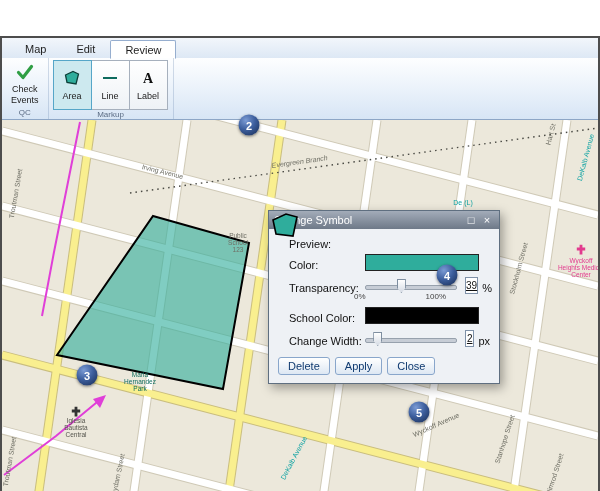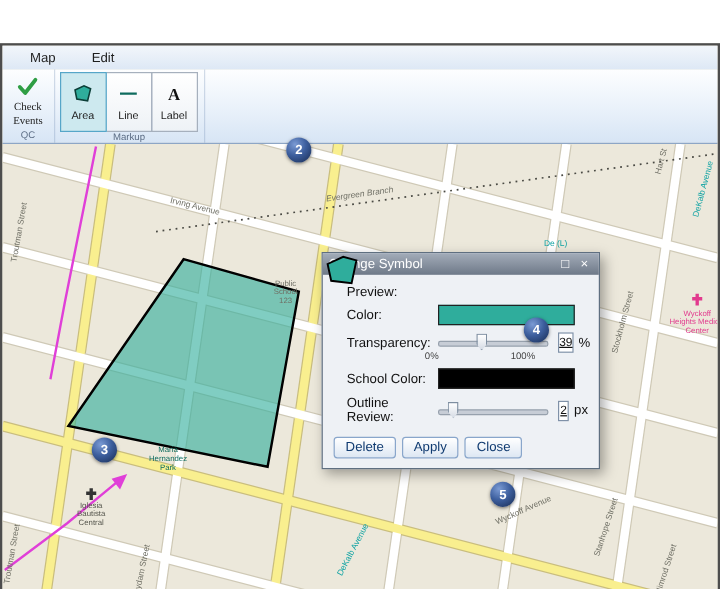--- a/index.html
+++ b/index.html
@@ -6,36 +6,36 @@
   .window{position:relative;width:600px;height:491px;border:2px solid #4d4d4d;box-sizing:border-box;background:#ece8db;overflow:hidden;margin-top:36px;}
 
   
   .tab-bar{height:20px;background:linear-gradient(#f2f6fb,#dde8f5);display:flex;align-items:flex-end;padding-left:8px;}
   .tab{padding:3px 14px 2px;font-size:11px;color:#1e1e1e;cursor:default;border:1px solid transparent;}
   .tab.active{background:#fff;border:1px solid #96aecf;border-bottom:1px solid #fdfeff;border-radius:2px 2px 0 0;margin-bottom:-1px;}
   .toolbar{height:61px;background:linear-gradient(180deg,#fdfeff,#e9f1fa 55%,#d7e5f5);border-bottom:1px solid #8da6c6;display:flex;align-items:stretch;}
   .group{display:flex;flex-direction:column;align-items:center;padding:2px 5px 0;border-right:1px solid rgba(130,155,190,.35);}
   .group-buttons{display:flex;flex:1;align-items:center;}
   .group-label{font-size:8px;color:#5b6c84;padding:0 0 2px;}
-  .big-btn{display:flex;flex-direction:column;align-items:center;justify-content:center;gap:1px;font-size:9px;line-height:1.12;color:#222;text-align:center;padding:1px 4px;cursor:default;font-family:Liberation Serif, serif;}
+  .big-btn{display:flex;flex-direction:column;align-items:center;justify-content:center;gap:1px;font-size:9px;line-height:1.12;color:#222;text-align:center;padding:1px 4px;cursor:default;}
   .tool-btn{width:37px;height:48px;border:1px solid #a6b0bd;margin-left:-1px;background:linear-gradient(#ffffff,#eef2f6);display:flex;flex-direction:column;align-items:center;justify-content:center;gap:2px;font-size:9px;color:#222;position:relative;cursor:default;}
   .tool-btn.selected{background:#cde9ef;border-color:#56a6c8;z-index:1;}
 
   
   .map{position:relative;width:596px;height:406px;overflow:hidden;background:#ece8db;}
   .map svg{position:absolute;left:0;top:0;}
   .map svg text{font-family:"Liberation Sans",sans-serif;}
 
   
   .dialog{position:absolute;left:266px;top:90px;width:230px;background:#eef1f5;border:1px solid #5f6f80;box-shadow:3px 4px 10px rgba(0,0,0,.35);z-index:30;font-size:11px;color:#111;}
   .dlg-titlebar{height:18px;display:flex;align-items:center;background:linear-gradient(#a3acb9,#6e7988);color:#fff;padding:0 5px;}
   .dlg-title{flex:1;font-size:11px;}
   .dlg-btn{width:14px;text-align:center;font-size:11px;line-height:14px;cursor:default;margin-left:2px;}
   .dlg-body{padding:9px 9px 8px;}
-  .dlg-row{display:flex;align-items:center;margin-bottom:6px;padding-left:11px;}
+  .dlg-row{display:flex;align-items:flex-end;margin-bottom:6px;padding-left:11px;}
   .dlg-label{width:76px;flex:0 0 76px;font-size:11px;}
   .dlg-preview{margin-left:32px;}
   .swatch{width:112px;height:15px;border:1px solid #222;flex:0 0 112px;}
   .slider{position:relative;width:92px;height:15px;flex:0 0 92px;}
   .slider .track{position:absolute;left:0;right:0;top:6px;height:3px;background:#c7cdd6;border:1px solid #97a1ad;border-radius:2px;}
   .slider .thumb{position:absolute;top:0;width:9px;height:14px;background:linear-gradient(#ffffff,#d6dce5);border:1px solid #7e8ea0;box-sizing:border-box;clip-path:polygon(0 0,100% 0,100% 62%,50% 100%,0 62%);}
   .numbox{width:26px;height:15px;border:1px solid #7f91a8;background:#fff;font-size:10px;display:flex;align-items:center;justify-content:center;margin-left:8px;text-decoration:underline;}
   .unit{margin-left:4px;font-size:11px;}
   .dlg-scale{margin:-4px 0 6px 76px;width:92px;display:flex;justify-content:space-between;font-size:8px;color:#444;}
   .dlg-buttons{display:flex;justify-content:flex-start;gap:5px;margin-top:10px;}
@@ -49,20 +49,21 @@
     box-shadow:0 1px 3px rgba(0,0,0,.5);}
 </style>
 </head>
 <body>
 
 <div class="window">
 
   <div class="tab-bar">
       <div class="tab">Map</div>
       <div class="tab">Edit</div>
+      <div class="tab active">Review</div>
     </div>
 
   <div class="toolbar">
       <div class="group">
         <div class="group-buttons">
           <div class="big-btn">
             <span><svg width="18" height="18" viewBox="0 0 18 18">
                 <path d="M2.5 9.5 L7 14.5 L15.5 3.5" fill="none" stroke="#2f9e44" stroke-width="3.2" stroke-linecap="round" stroke-linejoin="round"></path>
               </svg></span>
             <div>Check</div>
@@ -188,21 +189,21 @@
           <span>0%</span>
           <span>100%</span>
         </div>
 
         <div class="dlg-row">
           <span class="dlg-label">School Color:</span>
           <span class="swatch" id="outline-swatch" style="background: rgb(0, 0, 0);"></span>
         </div>
 
         <div class="dlg-row" style="margin-bottom:8px;">
-          <span class="dlg-label">Outline Review:</span>
+          <span class="dlg-label">Change Width:</span>
           <span class="slider">
             <span class="track"></span>
             <span class="thumb" id="outline-thumb" style="left: calc(13.3333% - 4px);"></span>
           </span>
           <span class="numbox">2</span>
           <span class="unit">px</span>
         </div>
 
         <div class="dlg-buttons">
             <button>Delete</button>

